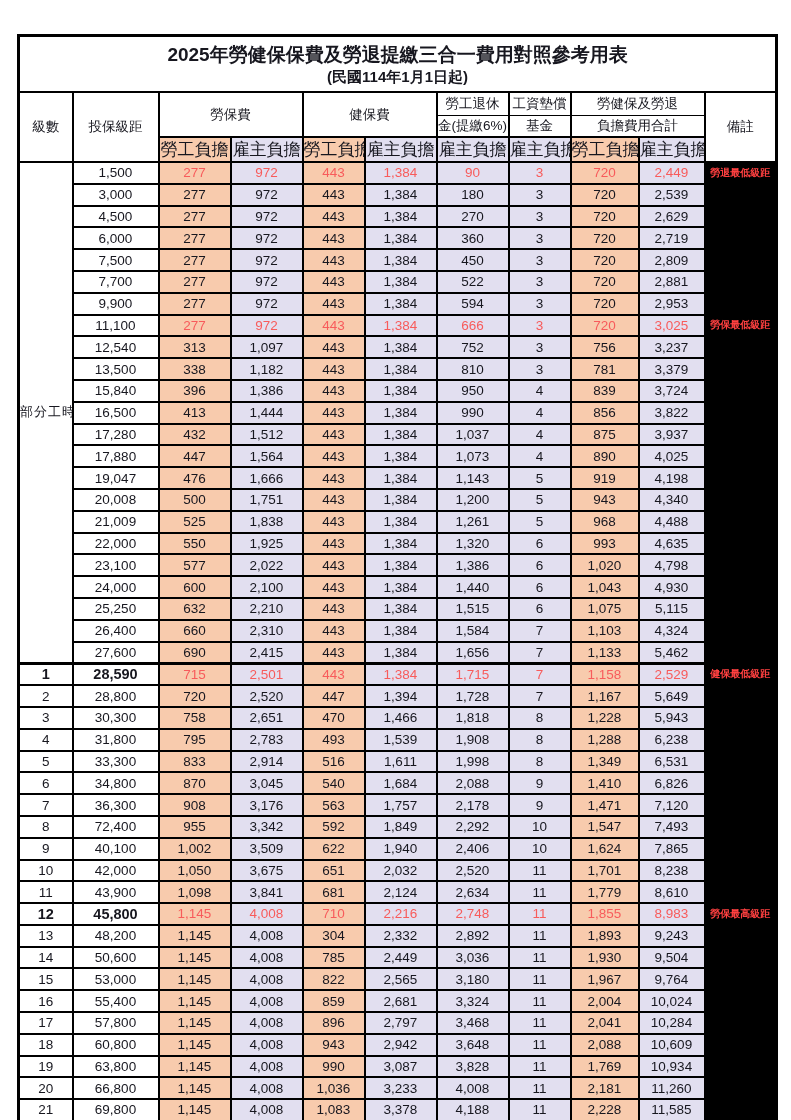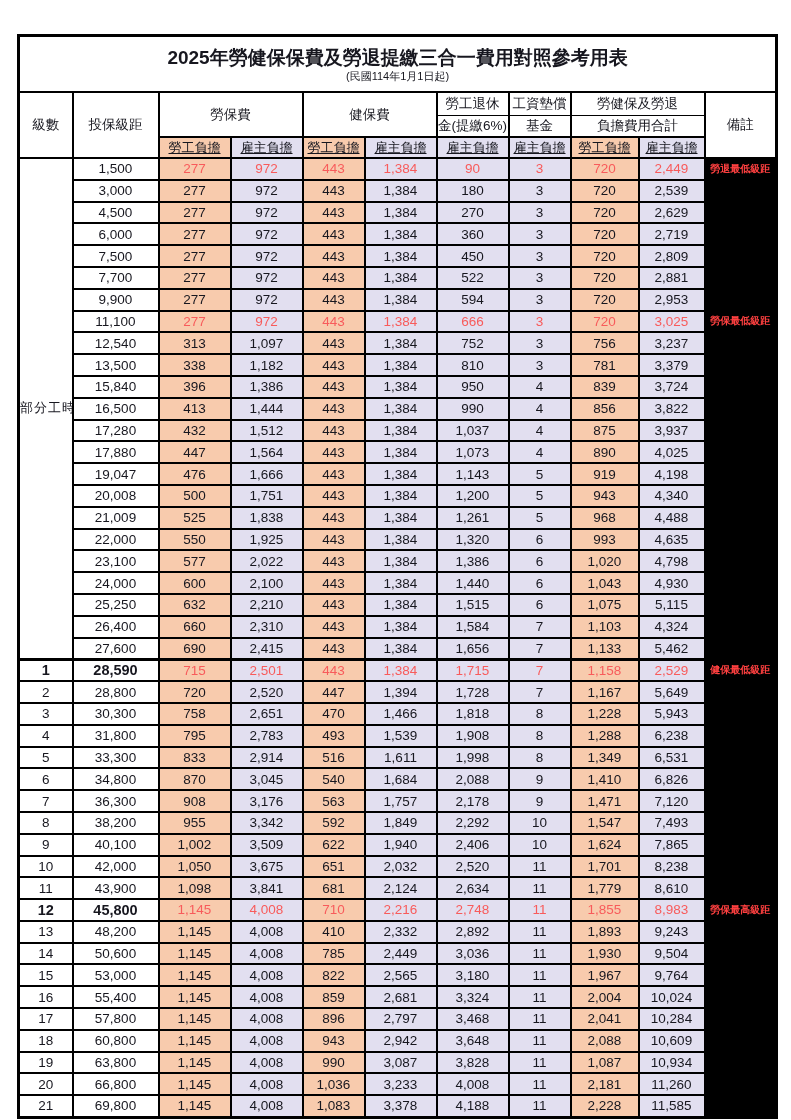--- a/index.html
+++ b/index.html
@@ -36,33 +36,33 @@
     height: 50px;
     background: #ffffff;
     padding: 2px 0;
   }
   .doc-title {
     font-size: 19px;
     font-weight: bold;
     line-height: 1.35;
   }
   .doc-subtitle {
-    font-size: 11px;
-    font-weight: normal;
+    font-size: 15px;
+    font-weight: bold;
     line-height: 1.2;
   }
   
   thead th {
     font-weight: normal;
     font-size: 13.5px;
     background: #ffffff;
   }
   tr.hrow1 th { height: 22px; }
   tr.hrow2 th { height: 20px; }
-  tr.hrow3 th { height: 19px; font-size: 13px; text-decoration: underline; }
+  tr.hrow3 th { height: 19px; font-size: 17px; }
   th.h-split-top { border-bottom-width: 1px; }
   th.h-split-bot { border-top-width: 1px; margin-top: 31px; }
   th.c-emp, td.c-emp { background: #F8CBAD; }
   th.c-er,  td.c-er  { background: #E2DFF0; }
   
   tbody tr { height: 21.8px; }
   tbody td { font-size: 13.5px; }
   td.c-section {
     background: #ffffff;
     font-size: 13px;
@@ -499,21 +499,21 @@
           <td class="c-emp val">563</td>
           <td class="c-er val">1,757</td>
           <td class="c-er val">2,178</td>
           <td class="c-er val">9</td>
           <td class="c-emp val">1,471</td>
           <td class="c-er val">7,120</td>
           <td class="c-note"></td>
         </tr>
         <tr>
           <td class="c-level">8</td>
-          <td class="c-bracket">38,200</td>
+          <td class="c-bracket">72,400</td>
           <td class="c-emp val">955</td>
           <td class="c-er val">3,342</td>
           <td class="c-emp val">592</td>
           <td class="c-er val">1,849</td>
           <td class="c-er val">2,292</td>
           <td class="c-er val">10</td>
           <td class="c-emp val">1,547</td>
           <td class="c-er val">7,493</td>
           <td class="c-note"></td>
         </tr>
@@ -567,21 +567,21 @@
           <td class="c-er val">11</td>
           <td class="c-emp val">1,855</td>
           <td class="c-er val">8,983</td>
           <td class="c-note">勞保最高級距</td>
         </tr>
         <tr>
           <td class="c-level">13</td>
           <td class="c-bracket">48,200</td>
           <td class="c-emp val">1,145</td>
           <td class="c-er val">4,008</td>
-          <td class="c-emp val">410</td>
+          <td class="c-emp val">304</td>
           <td class="c-er val">2,332</td>
           <td class="c-er val">2,892</td>
           <td class="c-er val">11</td>
           <td class="c-emp val">1,893</td>
           <td class="c-er val">9,243</td>
           <td class="c-note"></td>
         </tr>
         <tr>
           <td class="c-level">14</td>
           <td class="c-bracket">50,600</td>
@@ -649,21 +649,21 @@
         </tr>
         <tr>
           <td class="c-level">19</td>
           <td class="c-bracket">63,800</td>
           <td class="c-emp val">1,145</td>
           <td class="c-er val">4,008</td>
           <td class="c-emp val">990</td>
           <td class="c-er val">3,087</td>
           <td class="c-er val">3,828</td>
           <td class="c-er val">11</td>
-          <td class="c-emp val">1,087</td>
+          <td class="c-emp val">1,769</td>
           <td class="c-er val">10,934</td>
           <td class="c-note"></td>
         </tr>
         <tr>
           <td class="c-level">20</td>
           <td class="c-bracket">66,800</td>
           <td class="c-emp val">1,145</td>
           <td class="c-er val">4,008</td>
           <td class="c-emp val">1,036</td>
           <td class="c-er val">3,233</td>

